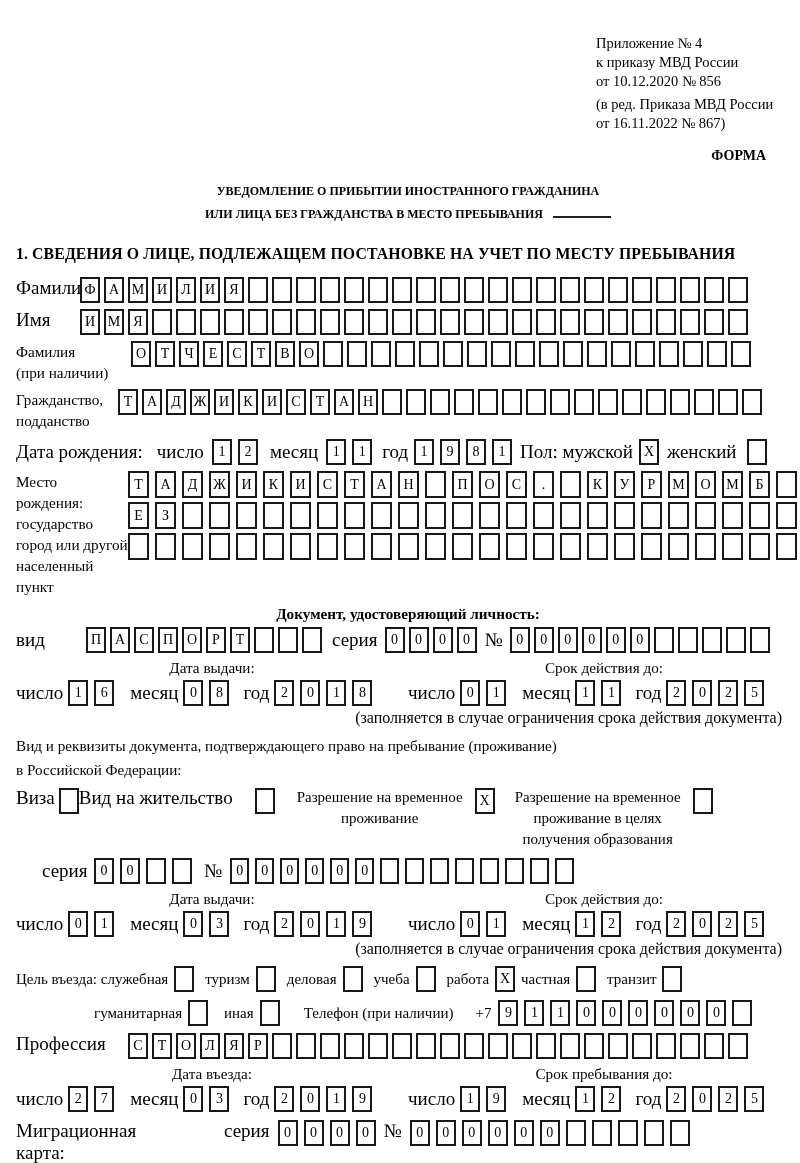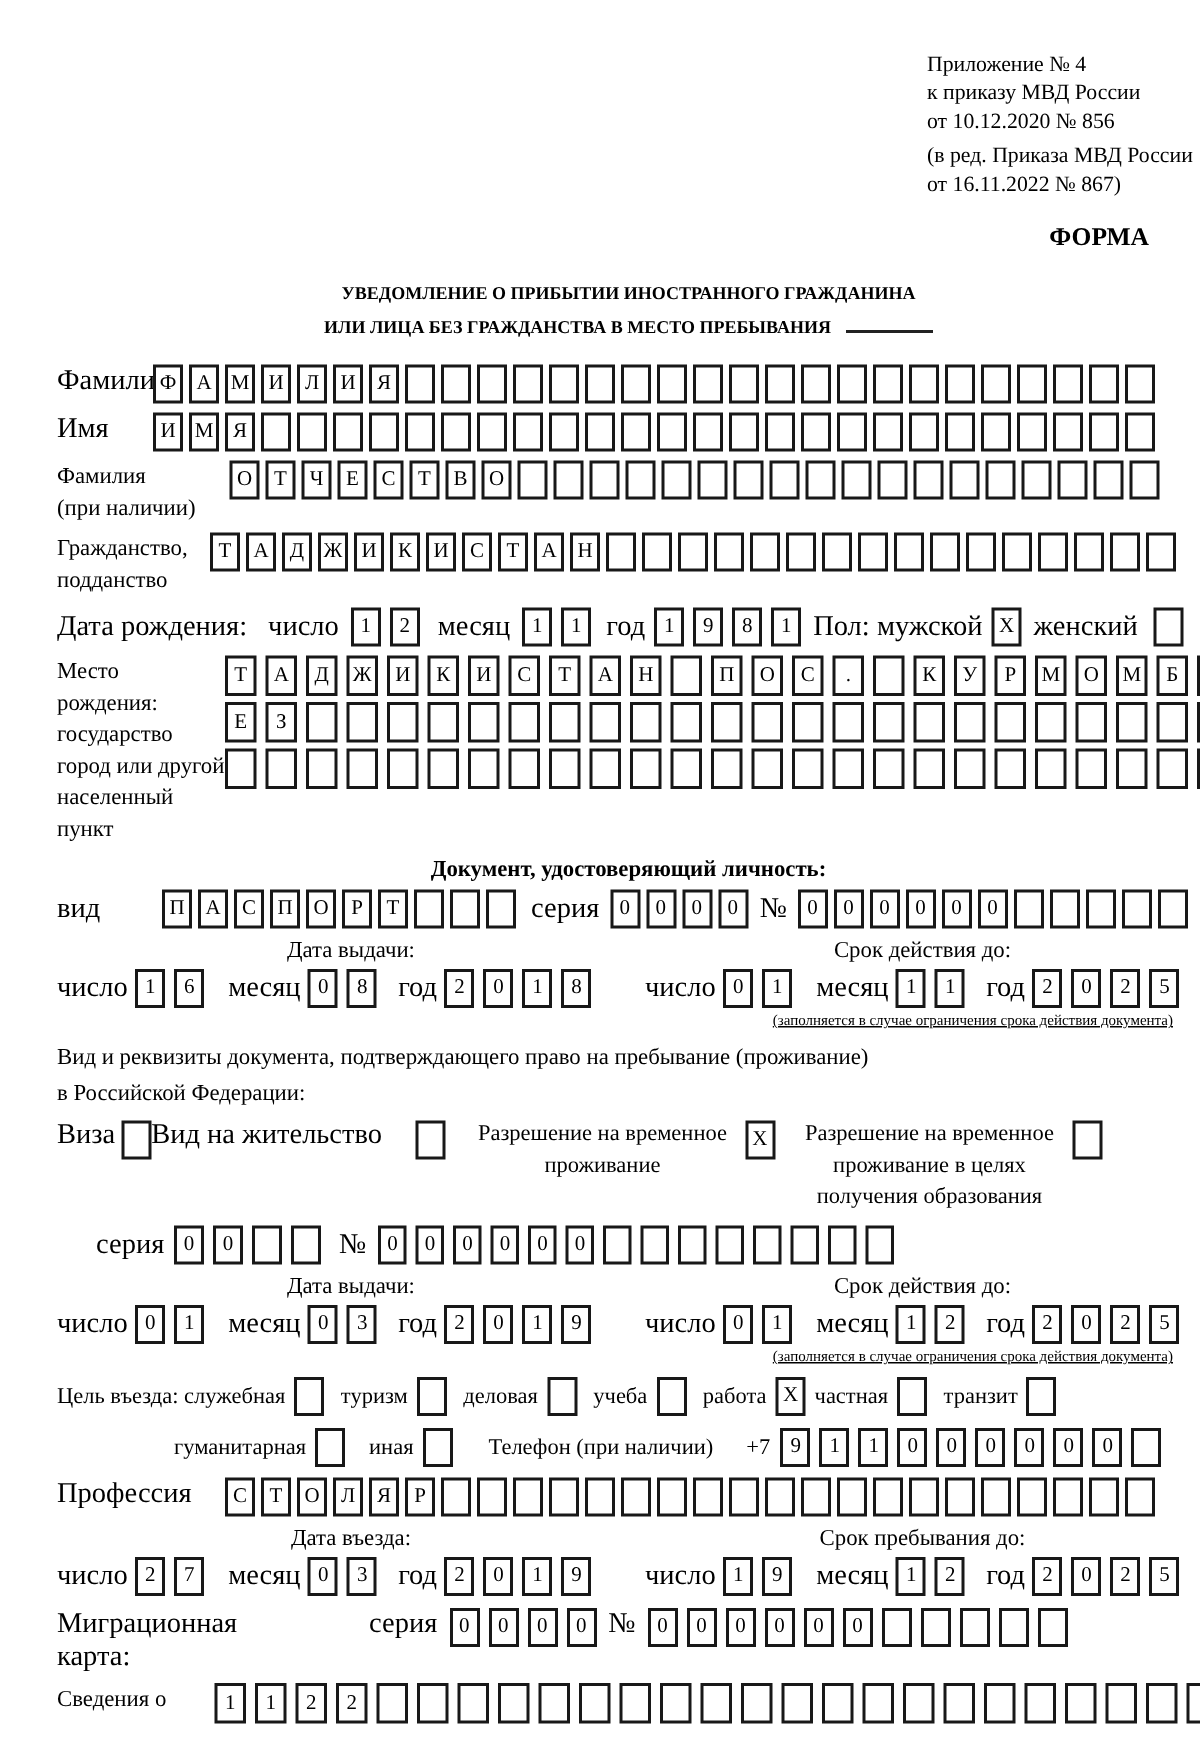--- a/index.html
+++ b/index.html
@@ -1,22 +1,22 @@
 <!DOCTYPE html>
 <html><head>
 <meta charset="utf-8">
 <style>
   html,body{margin:0;padding:0;background:#ffffff;}
   body{font-family:"Liberation Serif","DejaVu Serif",serif;color:#000;}
-  .page{width:800px;height:1163px;box-sizing:border-box;padding:34px 0 0 38px;overflow:hidden;background:#fff;position:relative;}
+  .page{width:800px;height:1163px;box-sizing:border-box;padding:34px 0 0 16px;overflow:hidden;background:#fff;position:relative;}
 
   
   .hdr{margin-left:580px;width:210px;font-size:14.5px;line-height:19px;}
   .hdr .sub{margin-top:4px;}
-  .form-label{font-weight:bold;font-size:17px;text-align:right;padding-right:34px;margin-top:15px;}
+  .form-label{font-weight:bold;font-size:14px;text-align:right;padding-right:34px;margin-top:15px;}
 
   
   .title{margin-top:16px;text-align:center;font-weight:bold;font-size:12px;line-height:22px;}
   .title-underline{display:inline-block;width:58px;border-bottom:2px solid #222;height:14px;margin-left:10px;}
   .section-heading{margin-top:20px;font-weight:bold;font-size:15.8px;letter-spacing:0.1px;}
 
   
   .frow{display:flex;align-items:flex-start;margin-top:6px;}
   .lbl{font-size:19px;line-height:22px;flex:none;}
   .lbl2{font-size:15.2px;line-height:21px;flex:none;}
@@ -29,21 +29,21 @@
   .doc-header{text-align:center;font-weight:bold;font-size:15.2px;margin-top:8px;}
 
   
   .datehead{display:flex;font-size:15.2px;margin-top:6px;}
   .dh-left{width:392px;text-align:center;}
   .dh-right{flex:1;text-align:center;}
   .daterow{display:flex;margin-top:3px;}
   .dgroup{display:flex;align-items:center;flex:none;}
   .dgroup .lbl{margin-right:5px;}
   .dgroup .cells{margin-right:10px;}
-  .valnote{font-size:10px;text-align:right;padding-right:18px;margin-top:3px;text-decoration:underline;}
+  .valnote{font-size:16px;text-align:right;padding-right:18px;margin-top:3px;}
 
   .residence-line{font-size:15.2px;line-height:22px;margin-top:8px;}
   .visa-row{display:flex;align-items:flex-start;margin-top:6px;}
   .stack{display:flex;flex-direction:column;align-items:center;text-align:center;font-size:15px;line-height:21px;flex:none;}
   .visa-row .cells{margin-top:1px;}
 
   .purpose-row{display:flex;align-items:center;margin-top:8px;font-size:15px;}
   .purpose-row .lbl{font-size:15px;margin-right:6px;}
   .purpose-row .cells{margin-right:11px;}
 
@@ -63,20 +63,21 @@
     <div class="sub">(в ред. Приказа МВД России</div>
     <div>от 16.11.2022 № 867)</div>
   </div>
   <div class="form-label">ФОРМА</div>
 
   <div class="title">
     <div>УВЕДОМЛЕНИЕ О ПРИБЫТИИ ИНОСТРАННОГО ГРАЖДАНИНА</div>
     <div><span>ИЛИ ЛИЦА БЕЗ ГРАЖДАНСТВА В МЕСТО ПРЕБЫВАНИЯ</span><span class="title-underline"></span></div>
   </div>
 
+  <div class="section-heading">1. СВЕДЕНИЯ О ЛИЦЕ, ПОДЛЕЖАЩЕМ ПОСТАНОВКЕ НА УЧЕТ ПО МЕСТУ ПРЕБЫВАНИЯ</div>
 
   <div class="frow" style="margin-top:14px;">
     <span class="lbl" style="width:64px;">Фамилия</span>
     <span class="cells">
         <span class="cell">Ф</span>
         <span class="cell">А</span>
         <span class="cell">М</span>
         <span class="cell">И</span>
         <span class="cell">Л</span>
         <span class="cell">И</span>

